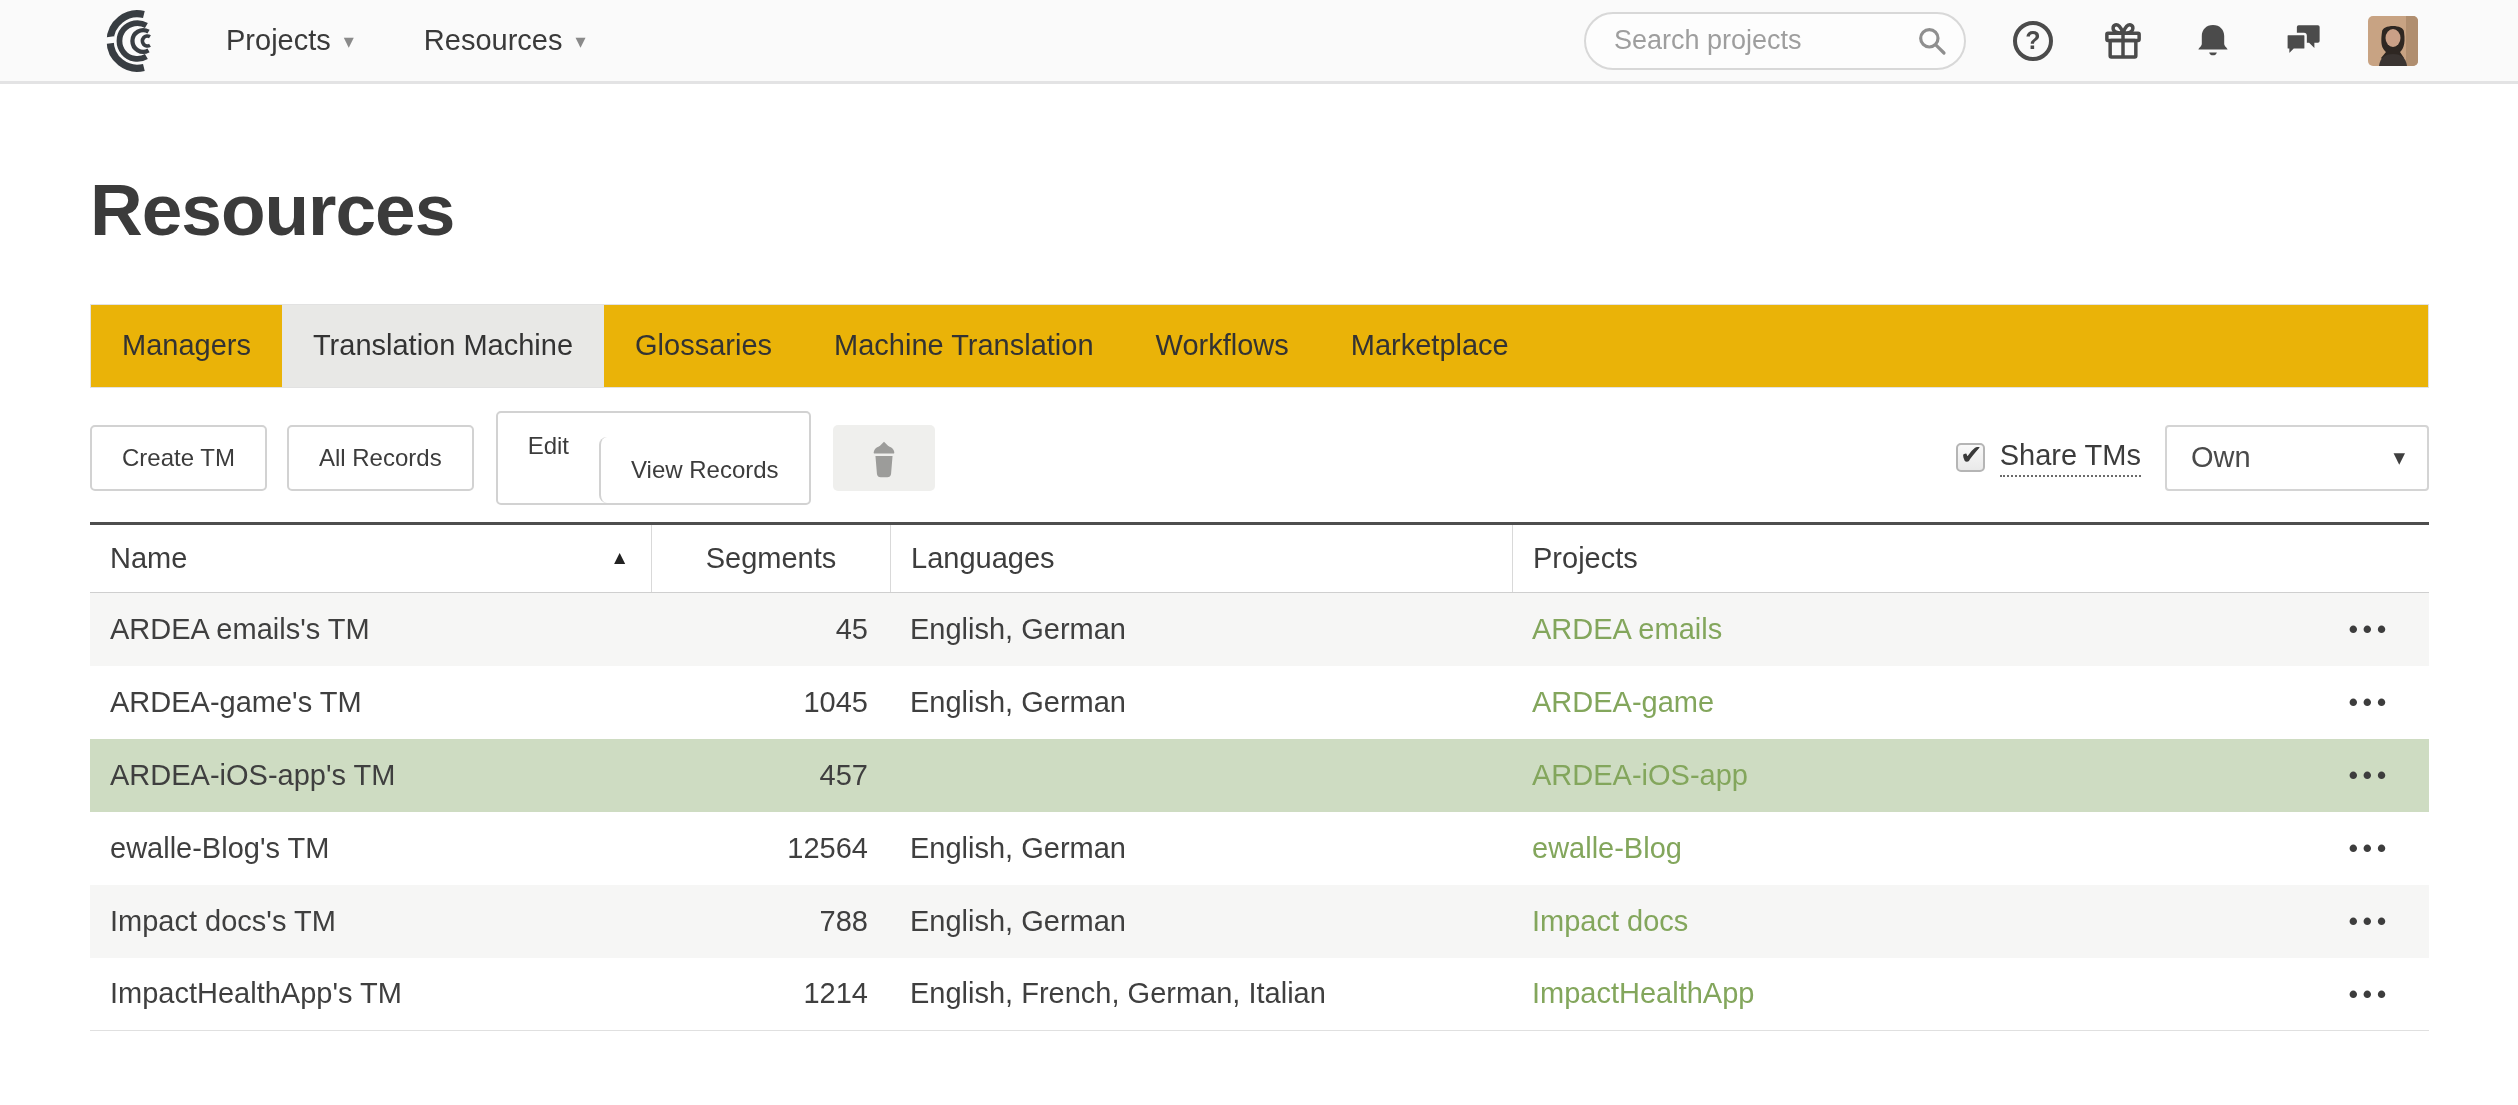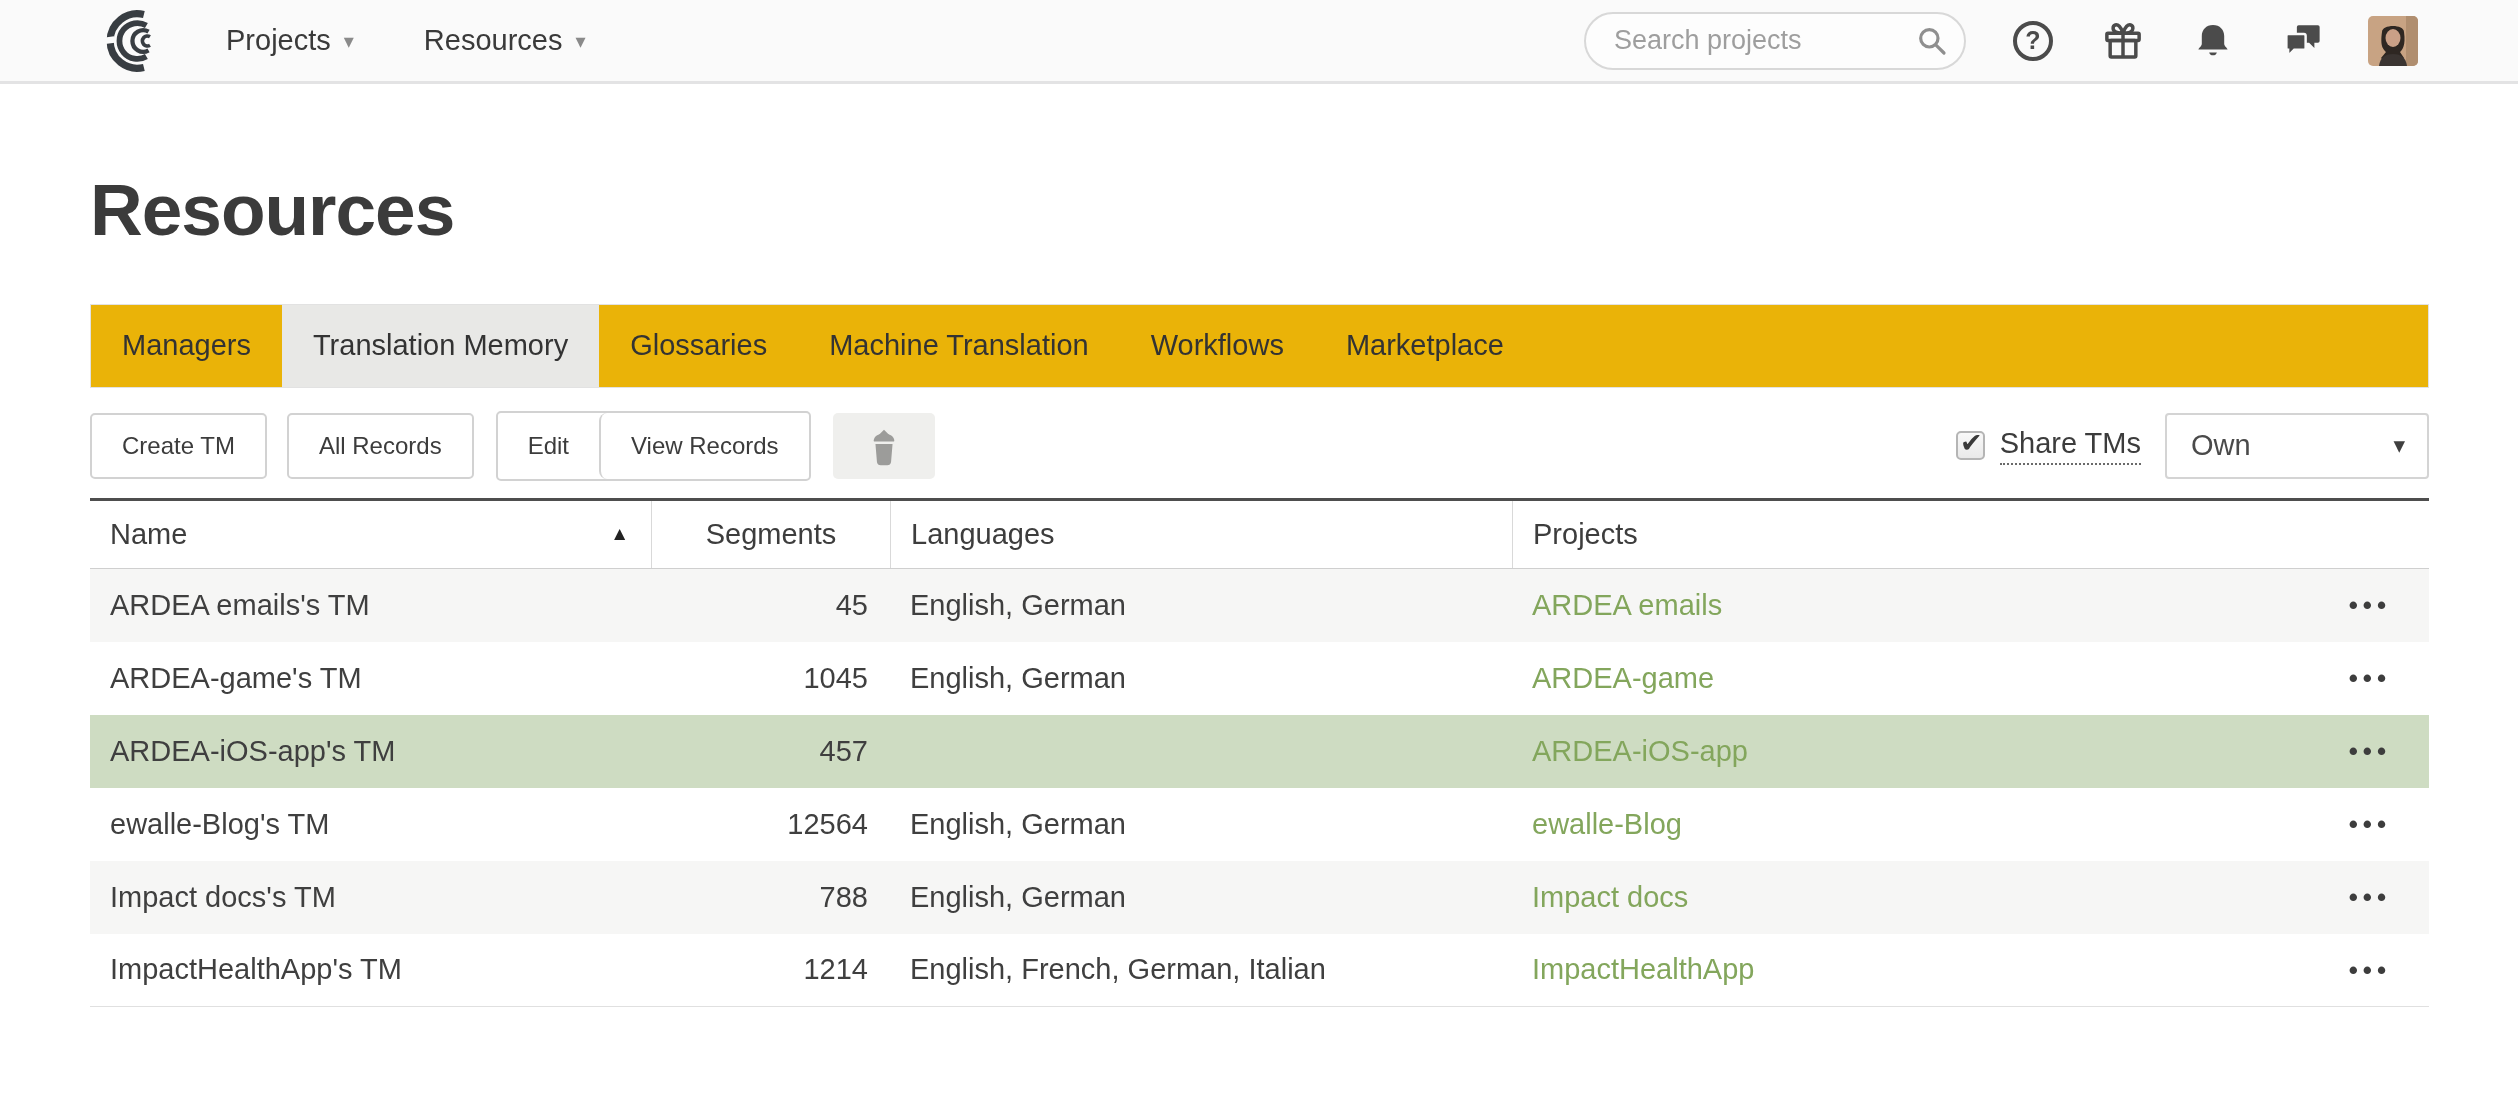--- a/index.html
+++ b/index.html
@@ -52,21 +52,21 @@
 
   .toolbar { margin-top:23px; display:flex; align-items:center; }
   .btn {
     height:66px; padding:0 30px; background:#fff; border:2px solid #d2d2d2;
     border-radius:5px; font-family:inherit; font-size:24px; color:#3c3c3c;
     display:flex; align-items:center; cursor:pointer; white-space:nowrap;
   }
   .btn + .btn { margin-left:20px; }
   .btn-group { margin-left:22px; display:flex; border:2px solid #d2d2d2; border-radius:5px; background:#fff; }
   .btn-group .btn { border:none; border-radius:8px; }
-  .btn-group .btn + .btn { margin-left:0; border-left:2px solid #d2d2d2; }
+  .btn-group .btn + .btn { margin-left:0; border-left:2px solid #d2d2d2;margin-top:24px; }
   .trash-btn {
     margin-left:22px; width:102px; height:66px; background:#efefed; border:none;
     border-radius:5px; display:flex; align-items:center; justify-content:center; cursor:pointer;
   }
 
   .toolbar-right { margin-left:auto; display:flex; align-items:center; }
   .checkbox {
     width:29px; height:29px; border:2px solid #b5b5b5; border-radius:5px;
     background:linear-gradient(#f9f9f9,#e9e9e9); margin-right:15px; cursor:pointer;
     display:flex; align-items:center; justify-content:center;
@@ -184,21 +184,21 @@
     </svg>
   </div>
 </div>
 
 <div class="main">
 
   <h1 class="page-title">Resources</h1>
 
   <div class="tabs">
     <div class="tab">Managers</div>
-    <div class="tab active">Translation Memory</div>
+    <div class="tab active">Translation Machine</div>
     <div class="tab">Glossaries</div>
     <div class="tab">Machine Translation</div>
     <div class="tab">Workflows</div>
     <div class="tab">Marketplace</div>
   </div>
 
   <div class="toolbar">
     <button class="btn">Create TM</button>
     <button class="btn">All Records</button>
     <div class="btn-group">

